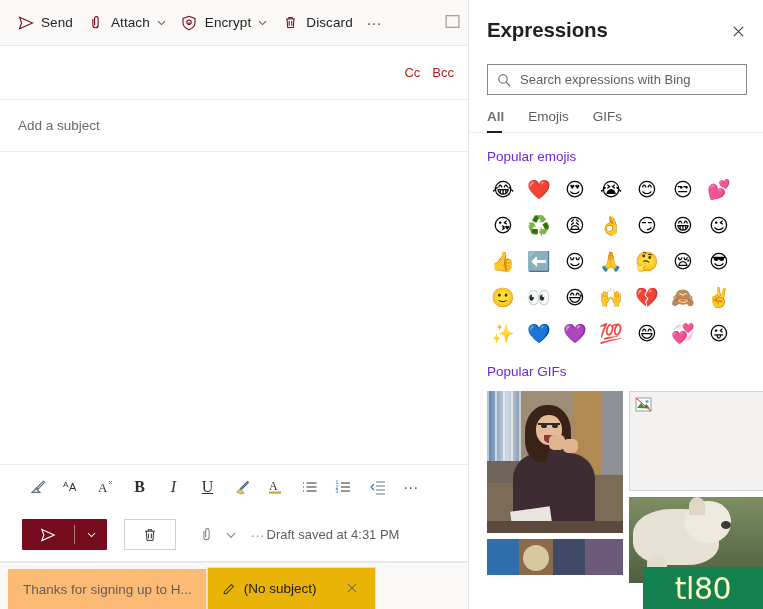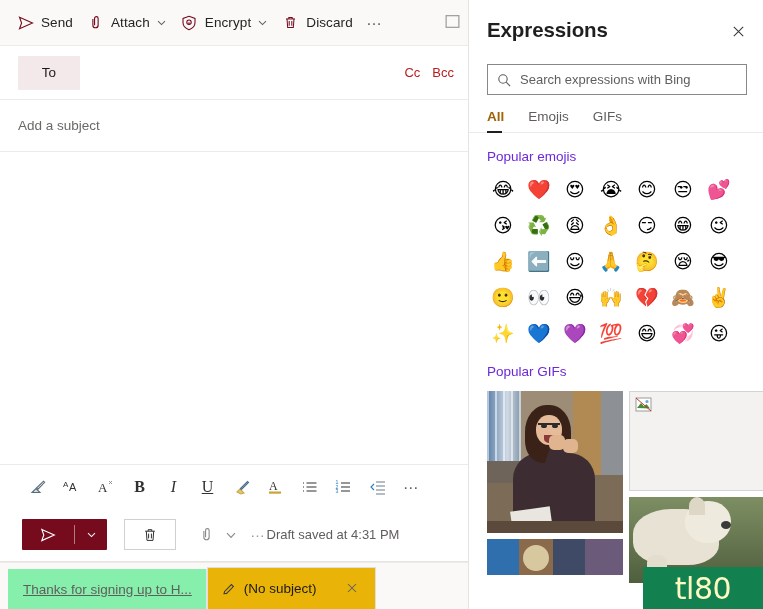--- a/index.html
+++ b/index.html
@@ -156,21 +156,21 @@
     position: relative;
   }
   .tab {
     height: 40px; display: flex; align-items: center;
     padding: 0 14px; gap: 8px;
     font-size: 13.5px; color: #3b3a39;
     white-space: nowrap;
     border-left: 1px solid #e6e4e1;
     border-right: 1px solid #e6e4e1;
   }
-  .tab.inactive { color: #605e5c; background: #86efac; border-color: transparent; border-right-color:#e6e4e1;text-decoration:underline;}
+  .tab.inactive { color: #605e5c; background: #fdba74; border-color: transparent; border-right-color:#e6e4e1;}
   .tab.active {
     background: #eab308; color: #1b1a19;
     border: 1px solid #e1dfdd; border-bottom: none;
     height: 42px;
   }
   .tab-pencil { width: 14px; height: 14px; color: #3b3a39; display:flex; }
   .tab-close { width: 16px; height: 16px; margin-left: 20px; color: #605e5c; display:flex; }
 
   
   .panel {
@@ -206,21 +206,21 @@
   .tabs {
     display: flex; gap: 24px;
     padding: 14px 0 0 18px;
     border-bottom: 1px solid #edebe9;
     height: 38px; min-height: 38px;
   }
   .ptab {
     font-size: 13.5px; color: #605e5c;
     padding-bottom: 7px; position: relative;
   }
-  .ptab.sel { color: #a16207; font-weight: bold; }
+  .ptab.sel { color: #737373; font-weight: bold; }
   .ptab.sel::after {
     content: ""; position: absolute; left: 0; right: 2px; bottom: -1px;
     height: 2px; background: #201f1e;
   }
 
   .panel-scroll { flex: 1; overflow: hidden; }
   .sec-title {
     font-size: 13.5px; color: #6d28d9;
     padding: 16px 0 0 18px;
   }
@@ -386,21 +386,20 @@
       <div class="tb-more">…</div>
 
       <div class="tb-edge">
         <svg viewBox="0 0 16 16" width="17" height="17" fill="none" stroke="currentColor" stroke-width="1.2">
             <rect x="2" y="2.5" width="12" height="11"></rect>
           </svg>
       </div>
     </div>
 
     <div class="to-row">
-      <div class="to-chip">To</div>
       <div class="to-spacer"></div>
       <div class="cc-bcc">
         <span>Cc</span>
         <span>Bcc</span>
       </div>
     </div>
 
     <div class="subject-row">
       <span>Add a subject</span>
     </div>

